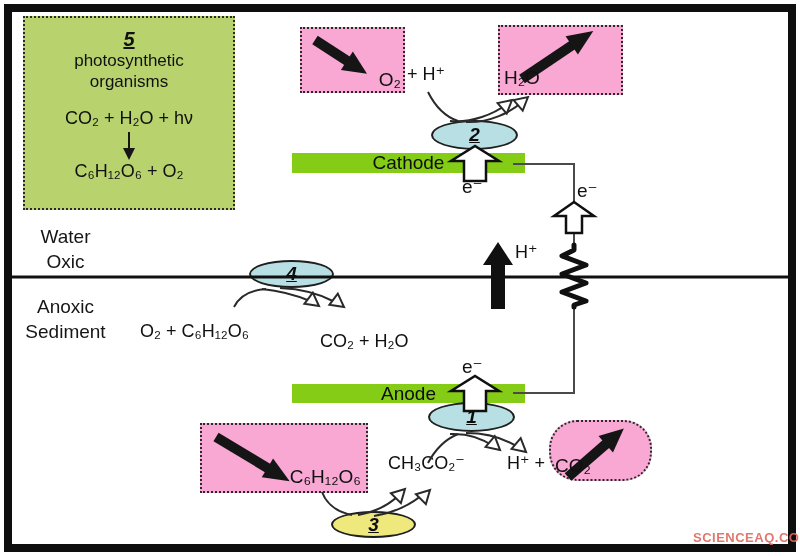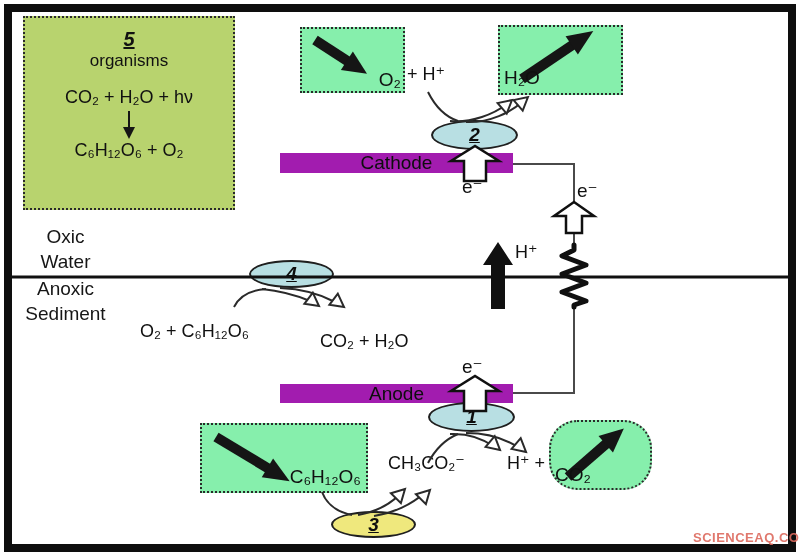--- a/index.html
+++ b/index.html
@@ -9,24 +9,24 @@
   .txt{position:absolute;font-size:18px;color:#101010;white-space:nowrap;z-index:4;}
   .big{font-size:19px;}
   
   .legend{position:absolute;left:23px;top:16px;width:212px;height:194px;background:#b8d36e;
           border:2px dotted #2a2a2a;text-align:center;z-index:2;box-sizing:border-box;padding-top:10px;}
   .legend .num{font-size:20px;font-weight:bold;font-style:italic;text-decoration:underline;line-height:22px;}
   .legend .ln{font-size:17px;line-height:21px;}
   .legend .rx{font-size:18px;margin-top:16px;}
   .legend .arrow-wrap{height:30px;margin-top:2px;}
   
-  .ybox{position:absolute;background:#86efac;border:2px dotted #2a2a2a;box-sizing:border-box;z-index:2;text-align:center;}
+  .ybox{position:absolute;background:#f9a8d4;border:2px dotted #2a2a2a;box-sizing:border-box;z-index:2;text-align:center;}
   .ybox .lbl{position:absolute;font-size:19px;color:#101010;white-space:nowrap;}
   
-  .bar{position:absolute;left:280px;width:233px;background:#a21caf;z-index:2;
+  .bar{position:absolute;left:292px;width:233px;background:#84cc16;z-index:2;
        display:flex;align-items:center;justify-content:center;font-size:19px;color:#0d0d0d;}
   
   .ell{position:absolute;border:2px solid #1f1f1f;border-radius:50%;box-sizing:border-box;
        display:flex;align-items:center;justify-content:center;z-index:3;}
   .ell.blue{background:#b8dfe3;}
   .ell.yellow{background:#efe87d;}
   .enz-num{font-size:19px;font-weight:bold;font-style:italic;text-decoration:underline;color:#0d0d0d;}
   
   .zone{position:absolute;text-align:center;font-size:19px;line-height:25px;color:#161616;z-index:4;}
   .overlay{position:absolute;left:0;top:0;z-index:5;pointer-events:none;}
@@ -36,36 +36,37 @@
 </style>
 </head>
 <body>
 
 <div id="stage">
 
   <div class="frame"></div>
 
   <div class="legend">
     <div class="num">5</div>
+    <div class="ln">photosynthetic</div>
     <div class="ln">organisms</div>
     <div class="rx">CO₂ + H₂O + hν</div>
     <div class="arrow-wrap">
       <svg width="22" height="30">
         <line x1="11" y1="1" x2="11" y2="19" stroke="#151515" stroke-width="2"></line>
         <polygon class="ink" points="5,17 17,17 11,29"></polygon>
       </svg>
     </div>
     <div class="rx" style="margin-top:0;">C₆H₁₂O₆ + O₂</div>
   </div>
 
   <div class="zone" style="left:18px;top:224px;width:95px;">
+    <div>Water</div>
     <div>Oxic</div>
-    <div>Water</div>
   </div>
-  <div class="zone" style="left:8px;top:276px;width:115px;">
+  <div class="zone" style="left:8px;top:294px;width:115px;">
     <div>Anoxic</div>
     <div>Sediment</div>
   </div>
 
   <div class="ybox" style="left:300px;top:27px;width:105px;height:66px;">
     <svg width="101" height="62">
       <g transform="translate(13,11) rotate(33)">
         <rect class="ink" x="0" y="-5" width="40" height="10"></rect>
         <polygon class="ink" points="38,-11 62,0 38,11"></polygon>
       </g>
@@ -116,21 +117,21 @@
 
   <div class="ybox" style="left:200px;top:423px;width:168px;height:70px;">
     <svg width="164" height="66">
       <g transform="translate(14,12) rotate(31)">
         <rect class="ink" x="0" y="-5" width="62" height="10"></rect>
         <polygon class="ink" points="60,-11 86,0 60,11"></polygon>
       </g>
     </svg>
     <span class="lbl" style="right:5px;bottom:3px;">C₆H₁₂O₆</span>
   </div>
-  <div class="ybox" style="left:549px;top:420px;width:103px;height:70px;border-radius:28px;">
+  <div class="ybox" style="left:549px;top:420px;width:103px;height:61px;border-radius:28px;">
     <svg width="99" height="68">
       <g transform="translate(17,55) rotate(-41)">
         <rect class="ink" x="0" y="-5" width="52" height="10"></rect>
         <polygon class="ink" points="50,-11 74,0 50,11"></polygon>
       </g>
     </svg>
     <span class="lbl" style="left:4px;bottom:2px;">CO₂</span>
   </div>
 
   <svg class="overlay" width="800" height="556">

